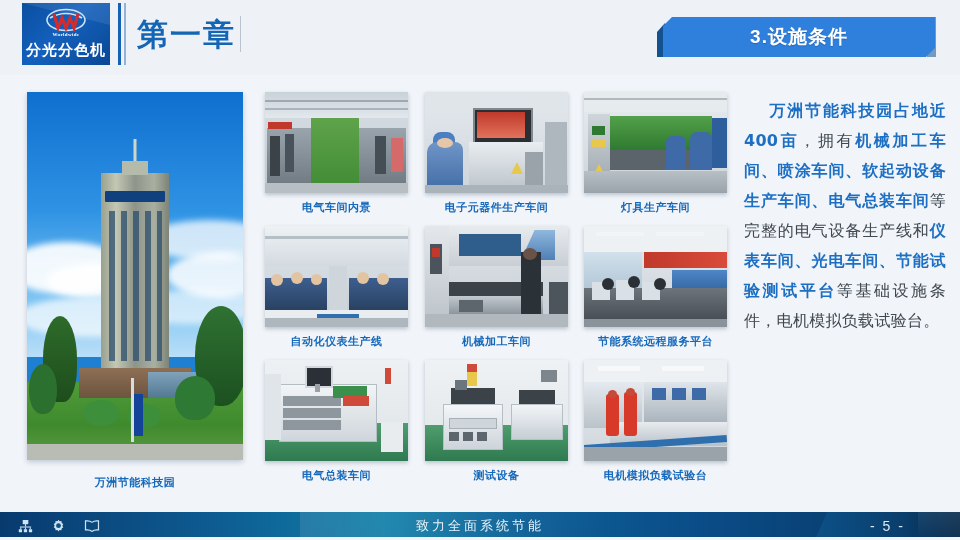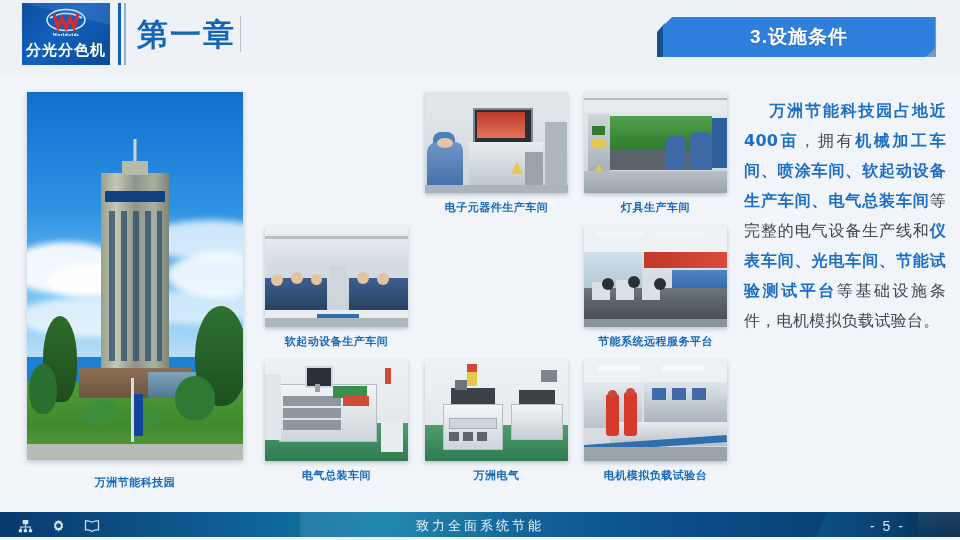--- a/index.html
+++ b/index.html
@@ -211,20 +211,38 @@
     <div class="tree" style="left:100px;bottom:32px;width:34px;height:24px;background:#3d8f3c;border-radius:50%;"></div>
     <div class="flagpole"></div>
     <div class="banner-blue"></div>
     <div class="road"></div>
   </div>
   <div class="cap" style="position:absolute;left:27px;top:468px;width:216px;">万洲节能科技园</div>
 </div>
 
 <div class="grid">
 
+  <div class="cell" style="left:0;top:0;">
+    <div class="thumb">
+      <div class="sc" style="background:linear-gradient(#d6dde3 0%,#cfd8de 40%,#bfc8ce 100%);"></div>
+      <div class="ceil" style="height:26px;background:linear-gradient(#c9d2d9,#e2e8ec);"></div>
+      <div class="obj" style="left:0;top:8px;width:100%;height:2px;background:#9fa9b1;"></div>
+      <div class="obj" style="left:0;top:16px;width:100%;height:2px;background:#aab3ba;"></div>
+      <div class="obj" style="left:46px;top:26px;width:48px;height:75px;background:linear-gradient(#5fa34b,#3f8a33);"></div>
+      <div class="obj" style="left:2px;top:36px;width:44px;height:58px;background:linear-gradient(#9aa4ac,#6f7a83);"></div>
+      <div class="obj" style="left:94px;top:36px;width:47px;height:58px;background:linear-gradient(#9aa4ac,#6f7a83);"></div>
+      <div class="obj" style="left:5px;top:44px;width:10px;height:40px;background:#3b4248;"></div>
+      <div class="obj" style="left:20px;top:42px;width:9px;height:38px;background:#49515a;"></div>
+      <div class="obj" style="left:110px;top:44px;width:11px;height:38px;background:#454d55;"></div>
+      <div class="obj" style="left:126px;top:46px;width:12px;height:34px;background:#d46a6a;"></div>
+      <div class="obj" style="left:3px;top:30px;width:24px;height:7px;background:#c0392b;"></div>
+      <div class="fl" style="height:10px;background:#b7bfc5;"></div>
+    </div>
+    <div class="cap">电气车间内景</div>
+  </div>
 
   <div class="cell" style="left:160px;top:0;">
     <div class="thumb">
       <div class="sc" style="background:linear-gradient(#e4e9ed,#cdd5db);"></div>
       <div class="ceil" style="height:22px;background:#dfe5e9;"></div>
       <div class="obj" style="left:48px;top:16px;width:56px;height:34px;background:#2b2f33;border:2px solid #7f888f;"></div>
       <div class="obj" style="left:52px;top:20px;width:48px;height:26px;background:linear-gradient(#c0392b,#e2725b);"></div>
       <div class="obj" style="left:44px;top:50px;width:74px;height:51px;background:linear-gradient(#e9edf0,#b9c2c9);"></div>
       <div class="obj" style="left:100px;top:60px;width:18px;height:41px;background:#9aa3aa;"></div>
       <div class="obj" style="left:86px;top:70px;width:12px;height:12px;background:#e8c84a;clip-path:polygon(50% 0,100% 100%,0 100%);"></div>
@@ -266,23 +284,42 @@
       <div class="obj" style="left:84px;top:52px;width:59px;height:34px;background:linear-gradient(#3d5e8e,#28405f);"></div>
       <div class="obj" style="left:6px;top:48px;width:12px;height:12px;background:#e3c4a2;border-radius:50%;"></div>
       <div class="obj" style="left:26px;top:46px;width:12px;height:12px;background:#e3c4a2;border-radius:50%;"></div>
       <div class="obj" style="left:46px;top:48px;width:11px;height:11px;background:#e3c4a2;border-radius:50%;"></div>
       <div class="obj" style="left:92px;top:46px;width:12px;height:12px;background:#e3c4a2;border-radius:50%;"></div>
       <div class="obj" style="left:112px;top:47px;width:12px;height:12px;background:#e3c4a2;border-radius:50%;"></div>
       <div class="obj" style="left:0;top:84px;width:143px;height:8px;background:#e9edf0;"></div>
       <div class="obj" style="left:52px;top:88px;width:42px;height:13px;background:#2f6fae;"></div>
       <div class="fl" style="height:9px;background:#aeb7be;"></div>
     </div>
-    <div class="cap">软起动设备生产车间</div>
-  </div>
-
+    <div class="cap">自动化仪表生产线</div>
+  </div>
+
+  <div class="cell" style="left:160px;top:134px;">
+    <div class="thumb">
+      <div class="sc" style="background:linear-gradient(#dfe4e8,#c6ced4);"></div>
+      <div class="obj" style="left:22px;top:0;width:121px;height:40px;background:linear-gradient(#e8ebee,#c8ced4);"></div>
+      <div class="obj" style="left:34px;top:8px;width:62px;height:22px;background:#2f5d8c;"></div>
+      <div class="obj" style="left:96px;top:4px;width:34px;height:30px;background:linear-gradient(#8fb8dd,#4f7fb5);clip-path:polygon(0 100%,40% 0,100% 0,100% 100%);"></div>
+      <div class="obj" style="left:0;top:0;width:24px;height:101px;background:linear-gradient(#e4e8eb,#b9c1c8);"></div>
+      <div class="obj" style="left:5px;top:18px;width:12px;height:30px;background:#4b545c;"></div>
+      <div class="obj" style="left:7px;top:22px;width:8px;height:9px;background:#c0392b;"></div>
+      <div class="obj" style="left:24px;top:56px;width:94px;height:14px;background:#3b4349;"></div>
+      <div class="obj" style="left:24px;top:70px;width:94px;height:18px;background:linear-gradient(#c2cad0,#8d969d);"></div>
+      <div class="obj" style="left:34px;top:74px;width:24px;height:12px;background:#5d666d;"></div>
+      <div class="obj" style="left:96px;top:26px;width:20px;height:62px;background:#2b3237;"></div>
+      <div class="obj" style="left:98px;top:22px;width:14px;height:12px;background:#6b5246;border-radius:50%;"></div>
+      <div class="obj" style="left:124px;top:56px;width:19px;height:34px;background:#4c555c;"></div>
+      <div class="fl" style="height:13px;background:#b1b9bf;"></div>
+    </div>
+    <div class="cap">机械加工车间</div>
+  </div>
 
   <div class="cell" style="left:319px;top:134px;">
     <div class="thumb">
       <div class="sc" style="background:linear-gradient(#e6eaee,#c9d1d7);"></div>
       <div class="ceil" style="height:26px;background:#eef1f4;"></div>
       <div class="obj" style="left:12px;top:6px;width:48px;height:4px;background:#f2f5f7;"></div>
       <div class="obj" style="left:72px;top:6px;width:48px;height:4px;background:#f2f5f7;"></div>
       <div class="obj" style="left:60px;top:26px;width:83px;height:16px;background:linear-gradient(90deg,#c0392b,#d94b3a);"></div>
       <div class="obj" style="left:88px;top:44px;width:55px;height:28px;background:linear-gradient(#4f86c6,#2b5c97);"></div>
       <div class="obj" style="left:0;top:26px;width:58px;height:52px;background:linear-gradient(#cfe0ec,#9fb8cc);opacity:.85;"></div>
@@ -327,21 +364,21 @@
       <div class="obj" style="left:38px;top:72px;width:10px;height:9px;background:#5d666d;"></div>
       <div class="obj" style="left:52px;top:72px;width:10px;height:9px;background:#5d666d;"></div>
       <div class="obj" style="left:26px;top:28px;width:44px;height:16px;background:#3b4349;"></div>
       <div class="obj" style="left:30px;top:20px;width:12px;height:10px;background:#6a757e;"></div>
       <div class="obj" style="left:86px;top:44px;width:50px;height:34px;background:linear-gradient(#f2f5f7,#c6ced4);border:1px solid #b6bfc5;"></div>
       <div class="obj" style="left:94px;top:30px;width:36px;height:14px;background:#3b4349;"></div>
       <div class="obj" style="left:42px;top:4px;width:10px;height:22px;background:#e8c84a;"></div>
       <div class="obj" style="left:42px;top:4px;width:10px;height:8px;background:#d04a3a;"></div>
       <div class="obj" style="left:116px;top:10px;width:16px;height:12px;background:#7d868d;"></div>
     </div>
-    <div class="cap">万洲电气</div>
+    <div class="cap">测试设备</div>
   </div>
 
   <div class="cell" style="left:319px;top:268px;">
     <div class="thumb">
       <div class="sc" style="background:linear-gradient(#e9edf0,#cfd6db);"></div>
       <div class="ceil" style="height:22px;background:#eef1f4;"></div>
       <div class="obj" style="left:14px;top:6px;width:42px;height:5px;background:#f6f8f9;"></div>
       <div class="obj" style="left:78px;top:6px;width:42px;height:5px;background:#f6f8f9;"></div>
       <div class="obj" style="left:60px;top:22px;width:83px;height:40px;background:linear-gradient(#dfe5ea,#aab4bc);"></div>
       <div class="obj" style="left:68px;top:28px;width:14px;height:12px;background:#3f6aa8;"></div>

